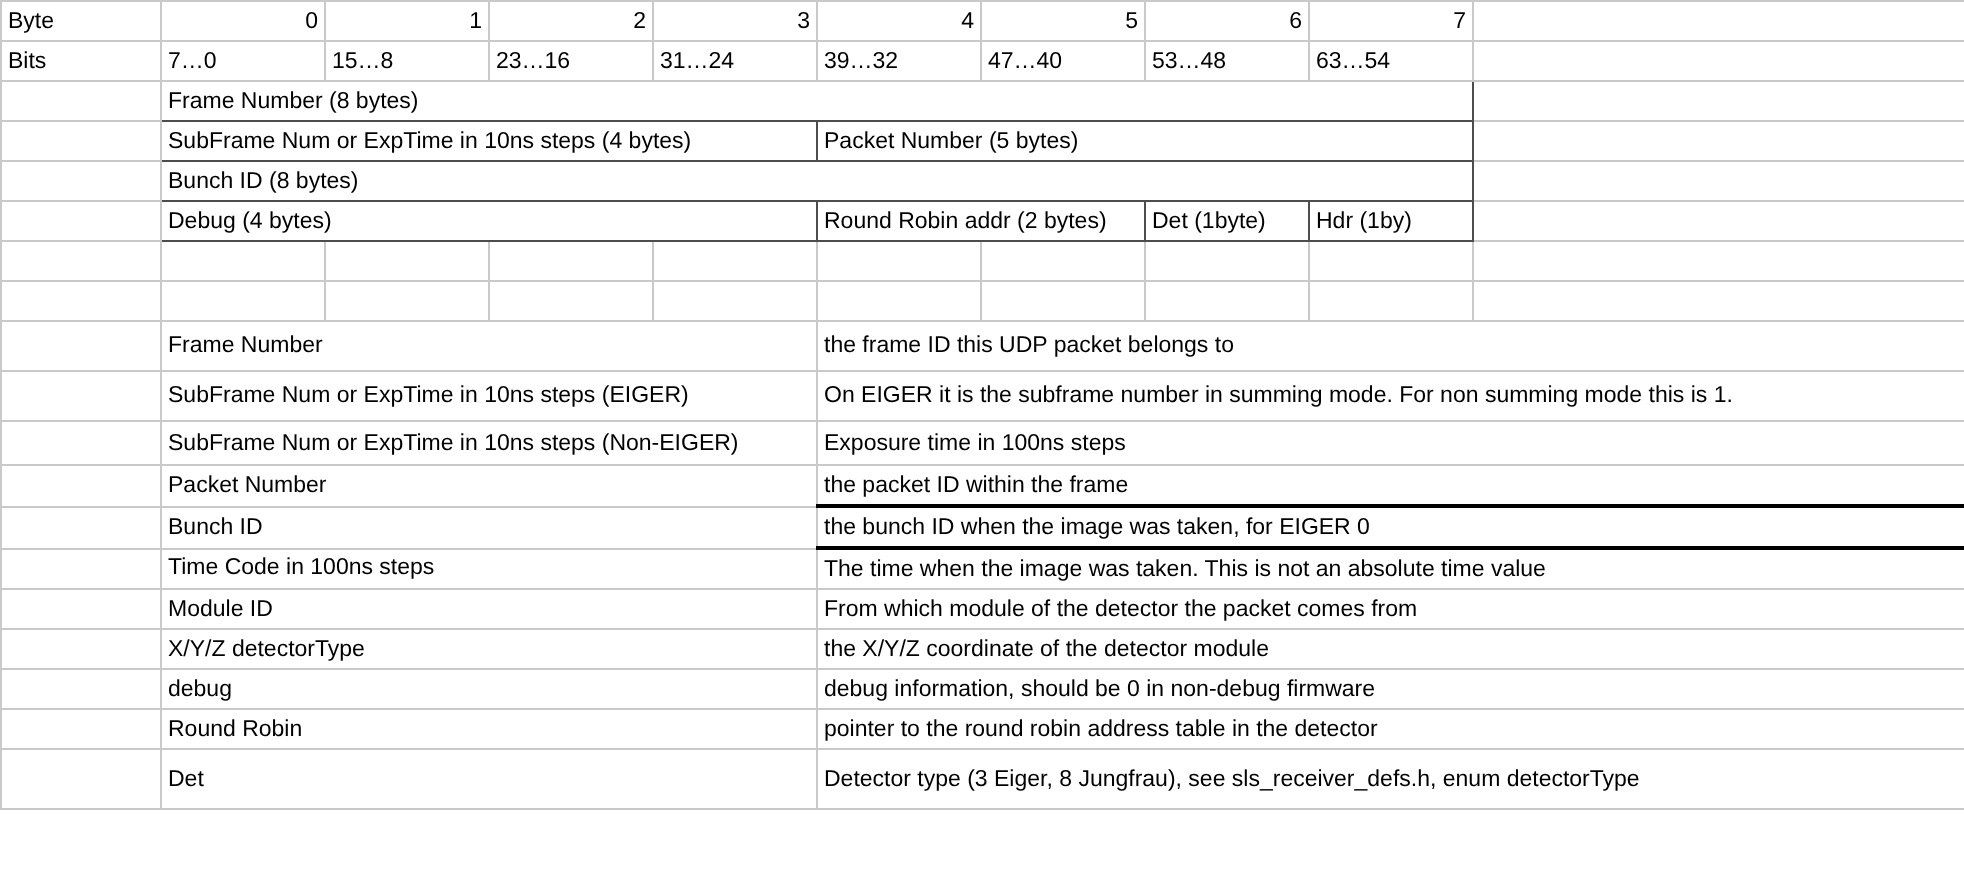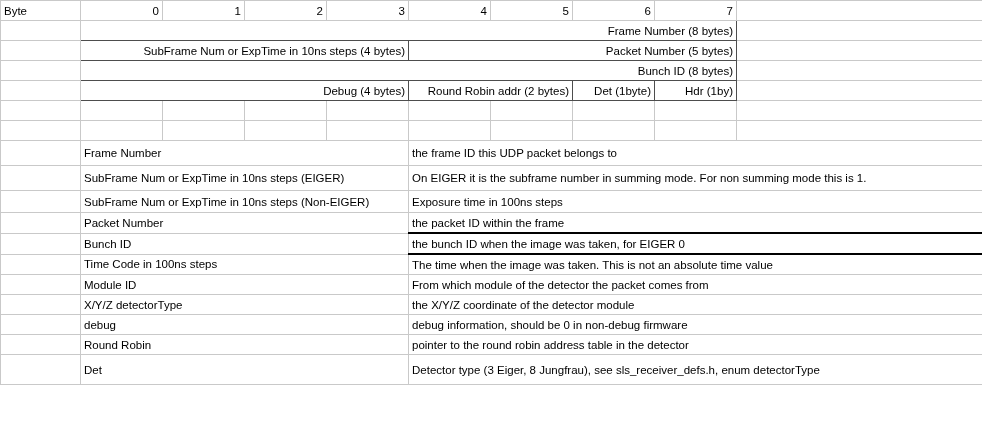--- a/index.html
+++ b/index.html
@@ -26,21 +26,21 @@
     height: 17px;
     vertical-align: middle;
     white-space: nowrap;
     overflow: hidden;
     background: #ffffff;
   }
   .r { text-align: right; }
   .l { text-align: left; }
   .box {
     border: 1px solid #4d4d4d !important;
-    text-align: right;
+    text-align: left;
   }
   .blank { }
   .heavy-top { border-top: 2px solid #000000 !important; }
   .heavy-bottom { border-bottom: 2px solid #000000 !important; }
   .desc-row td { height: 17px; margin-left: 12px; }
 </style>
 </head>
 <body>
 
 <table class="sheet">
@@ -64,20 +64,32 @@
     <td class="r">1</td>
     <td class="r">2</td>
     <td class="r">3</td>
     <td class="r">4</td>
     <td class="r">5</td>
     <td class="r">6</td>
     <td class="r">7</td>
     <td class="blank"></td>
   </tr>
 
+  <tr>
+    <td class="l">Bits</td>
+    <td class="l">7…0</td>
+    <td class="l">15…8</td>
+    <td class="l">23…16</td>
+    <td class="l">31…24</td>
+    <td class="l">39…32</td>
+    <td class="l">47…40</td>
+    <td class="l">53…48</td>
+    <td class="l">63…54</td>
+    <td class="blank"></td>
+  </tr>
 
   <tr>
     <td class="blank"></td>
     <td class="box" colspan="8">Frame Number (8 bytes)</td>
     <td class="blank"></td>
   </tr>
 
   <tr>
     <td class="blank"></td>
     <td class="box" colspan="4">SubFrame Num or ExpTime in 10ns steps (4 bytes)</td>

